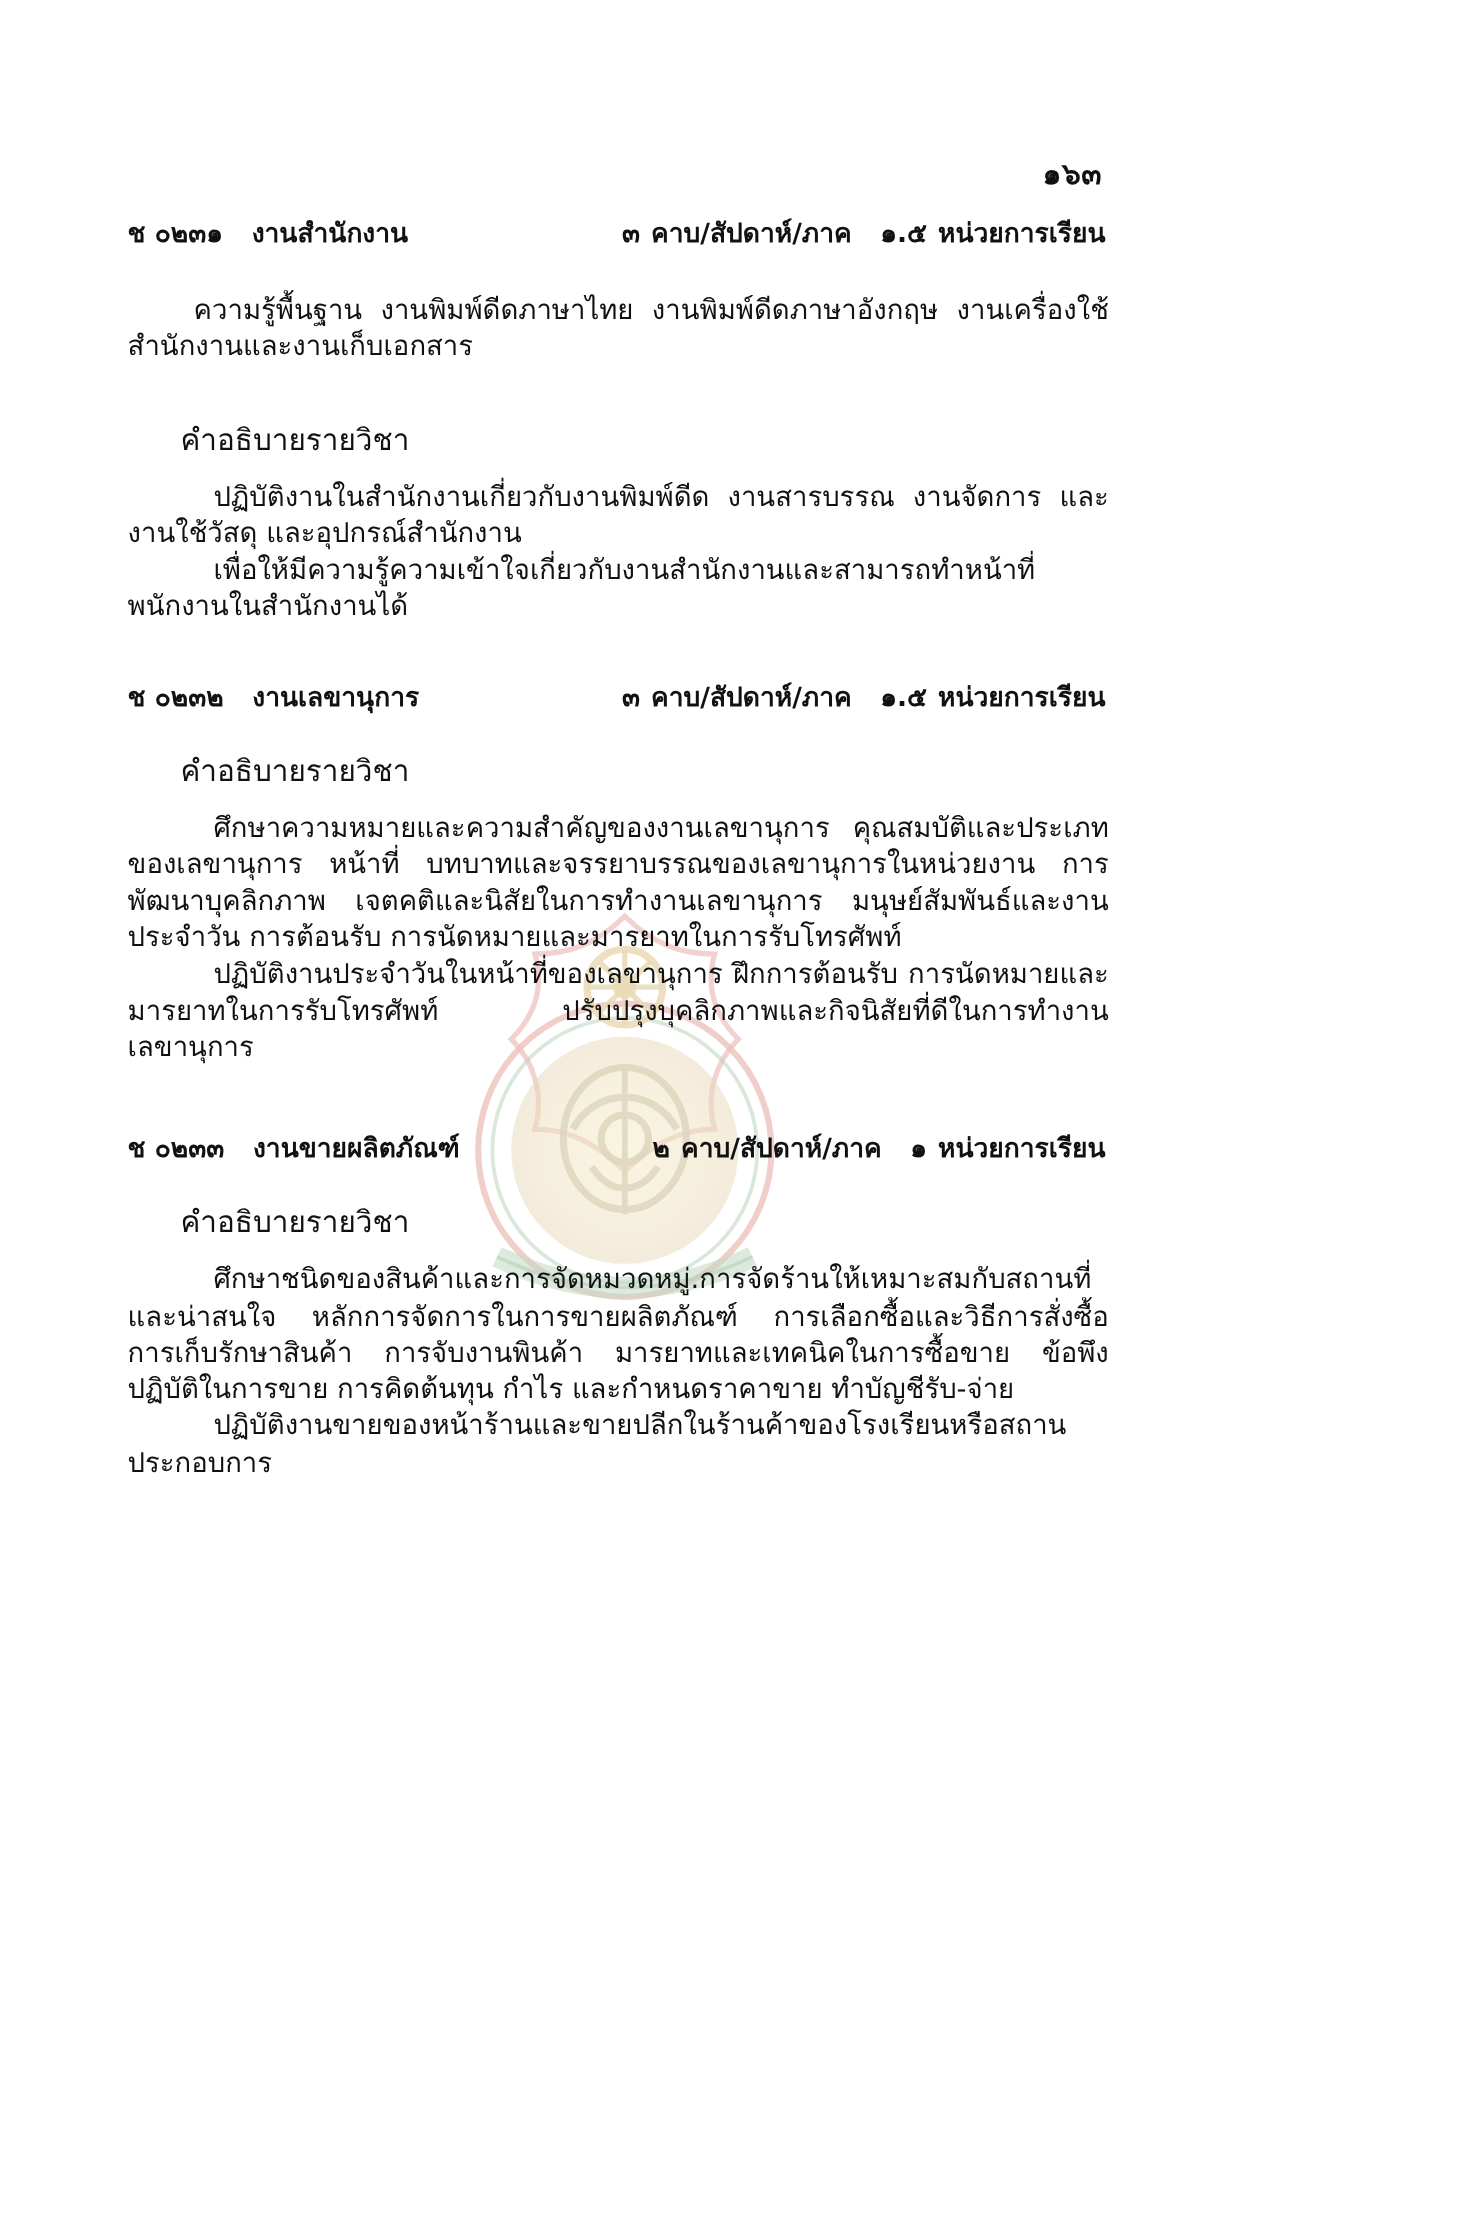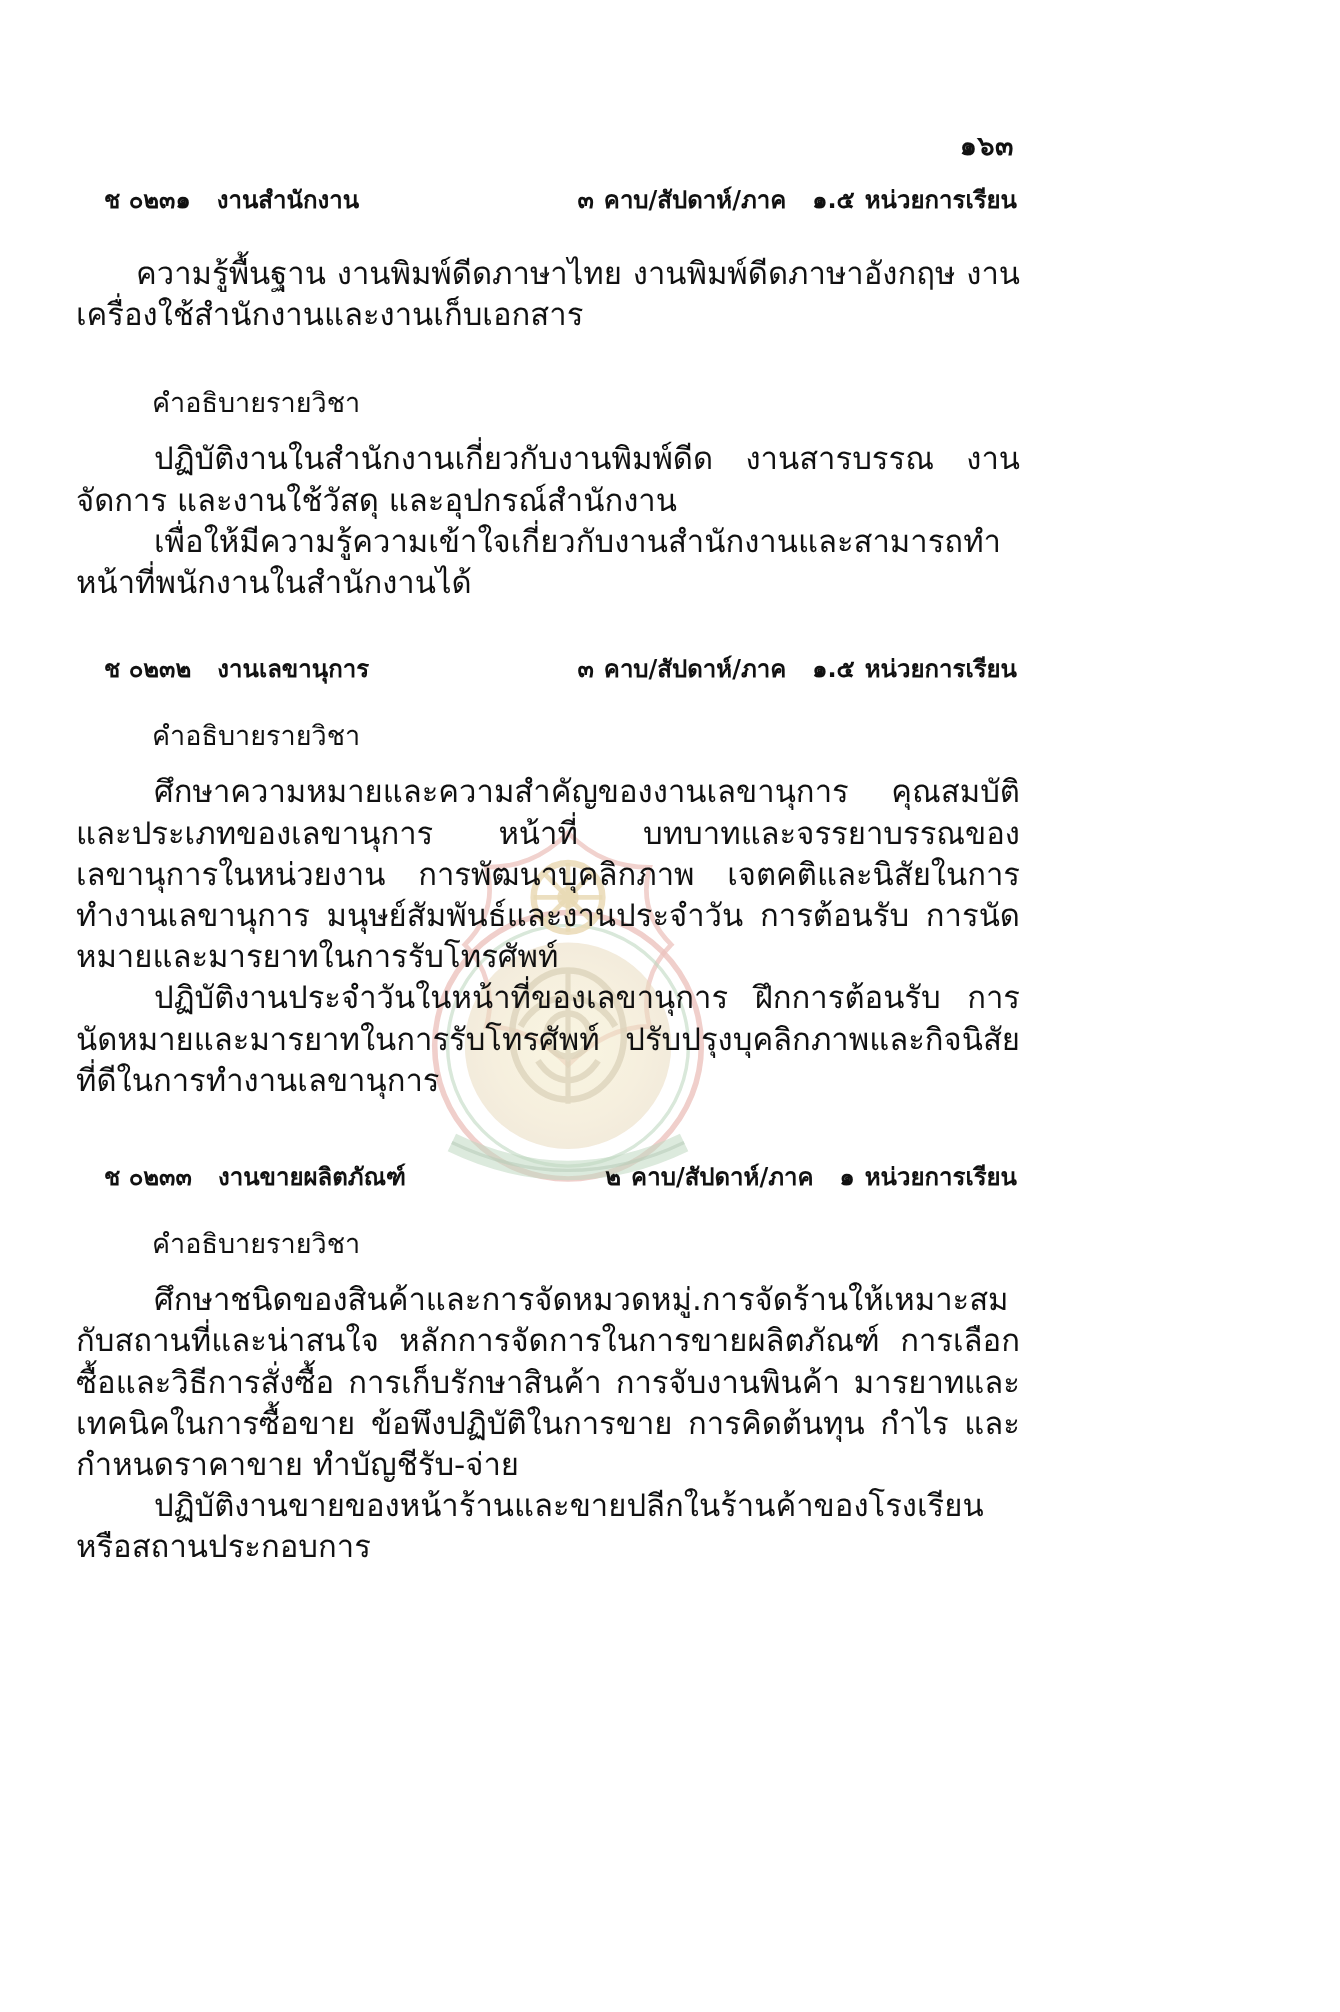--- a/index.html
+++ b/index.html
@@ -13,21 +13,21 @@
     position: relative;
     font-family: "DejaVu Sans", sans-serif;
     color: #111111;
     overflow: hidden;
   }
   .page {
     position: relative;
     width: 1136px;
     height: 2012px;
     box-sizing: border-box;
-    padding: 4px;
+    padding: 16px;
   }
 
   
   .watermark {
     position: absolute;
     left: 50%;
     top: 820px;
     transform: translateX(-50%);
     width: 430px;
     height: 430px;
@@ -69,23 +69,23 @@
   .course-credits {
     margin-left: auto;
     font-weight: bold;
     white-space: nowrap;
   }
   .credits-num { margin-right: 10px; }
   .credits-mid { margin-right: 26px; }
   .credits-units { margin-right: 10px; }
 
   .para {
-    margin-left: 72px;
+    margin-left: 100px;
     margin-right: 112px;
-    font-size: 31px;
+    font-size: 25px;
     line-height: 1.33;
     text-align: justify;
     text-justify: inter-word;
   }
   .para.indent-1 { text-indent: 60px; }
   .para.indent-2 { text-indent: 78px; }
 
   .subhead {
     margin-left: 148px;
     font-size: 27px;

